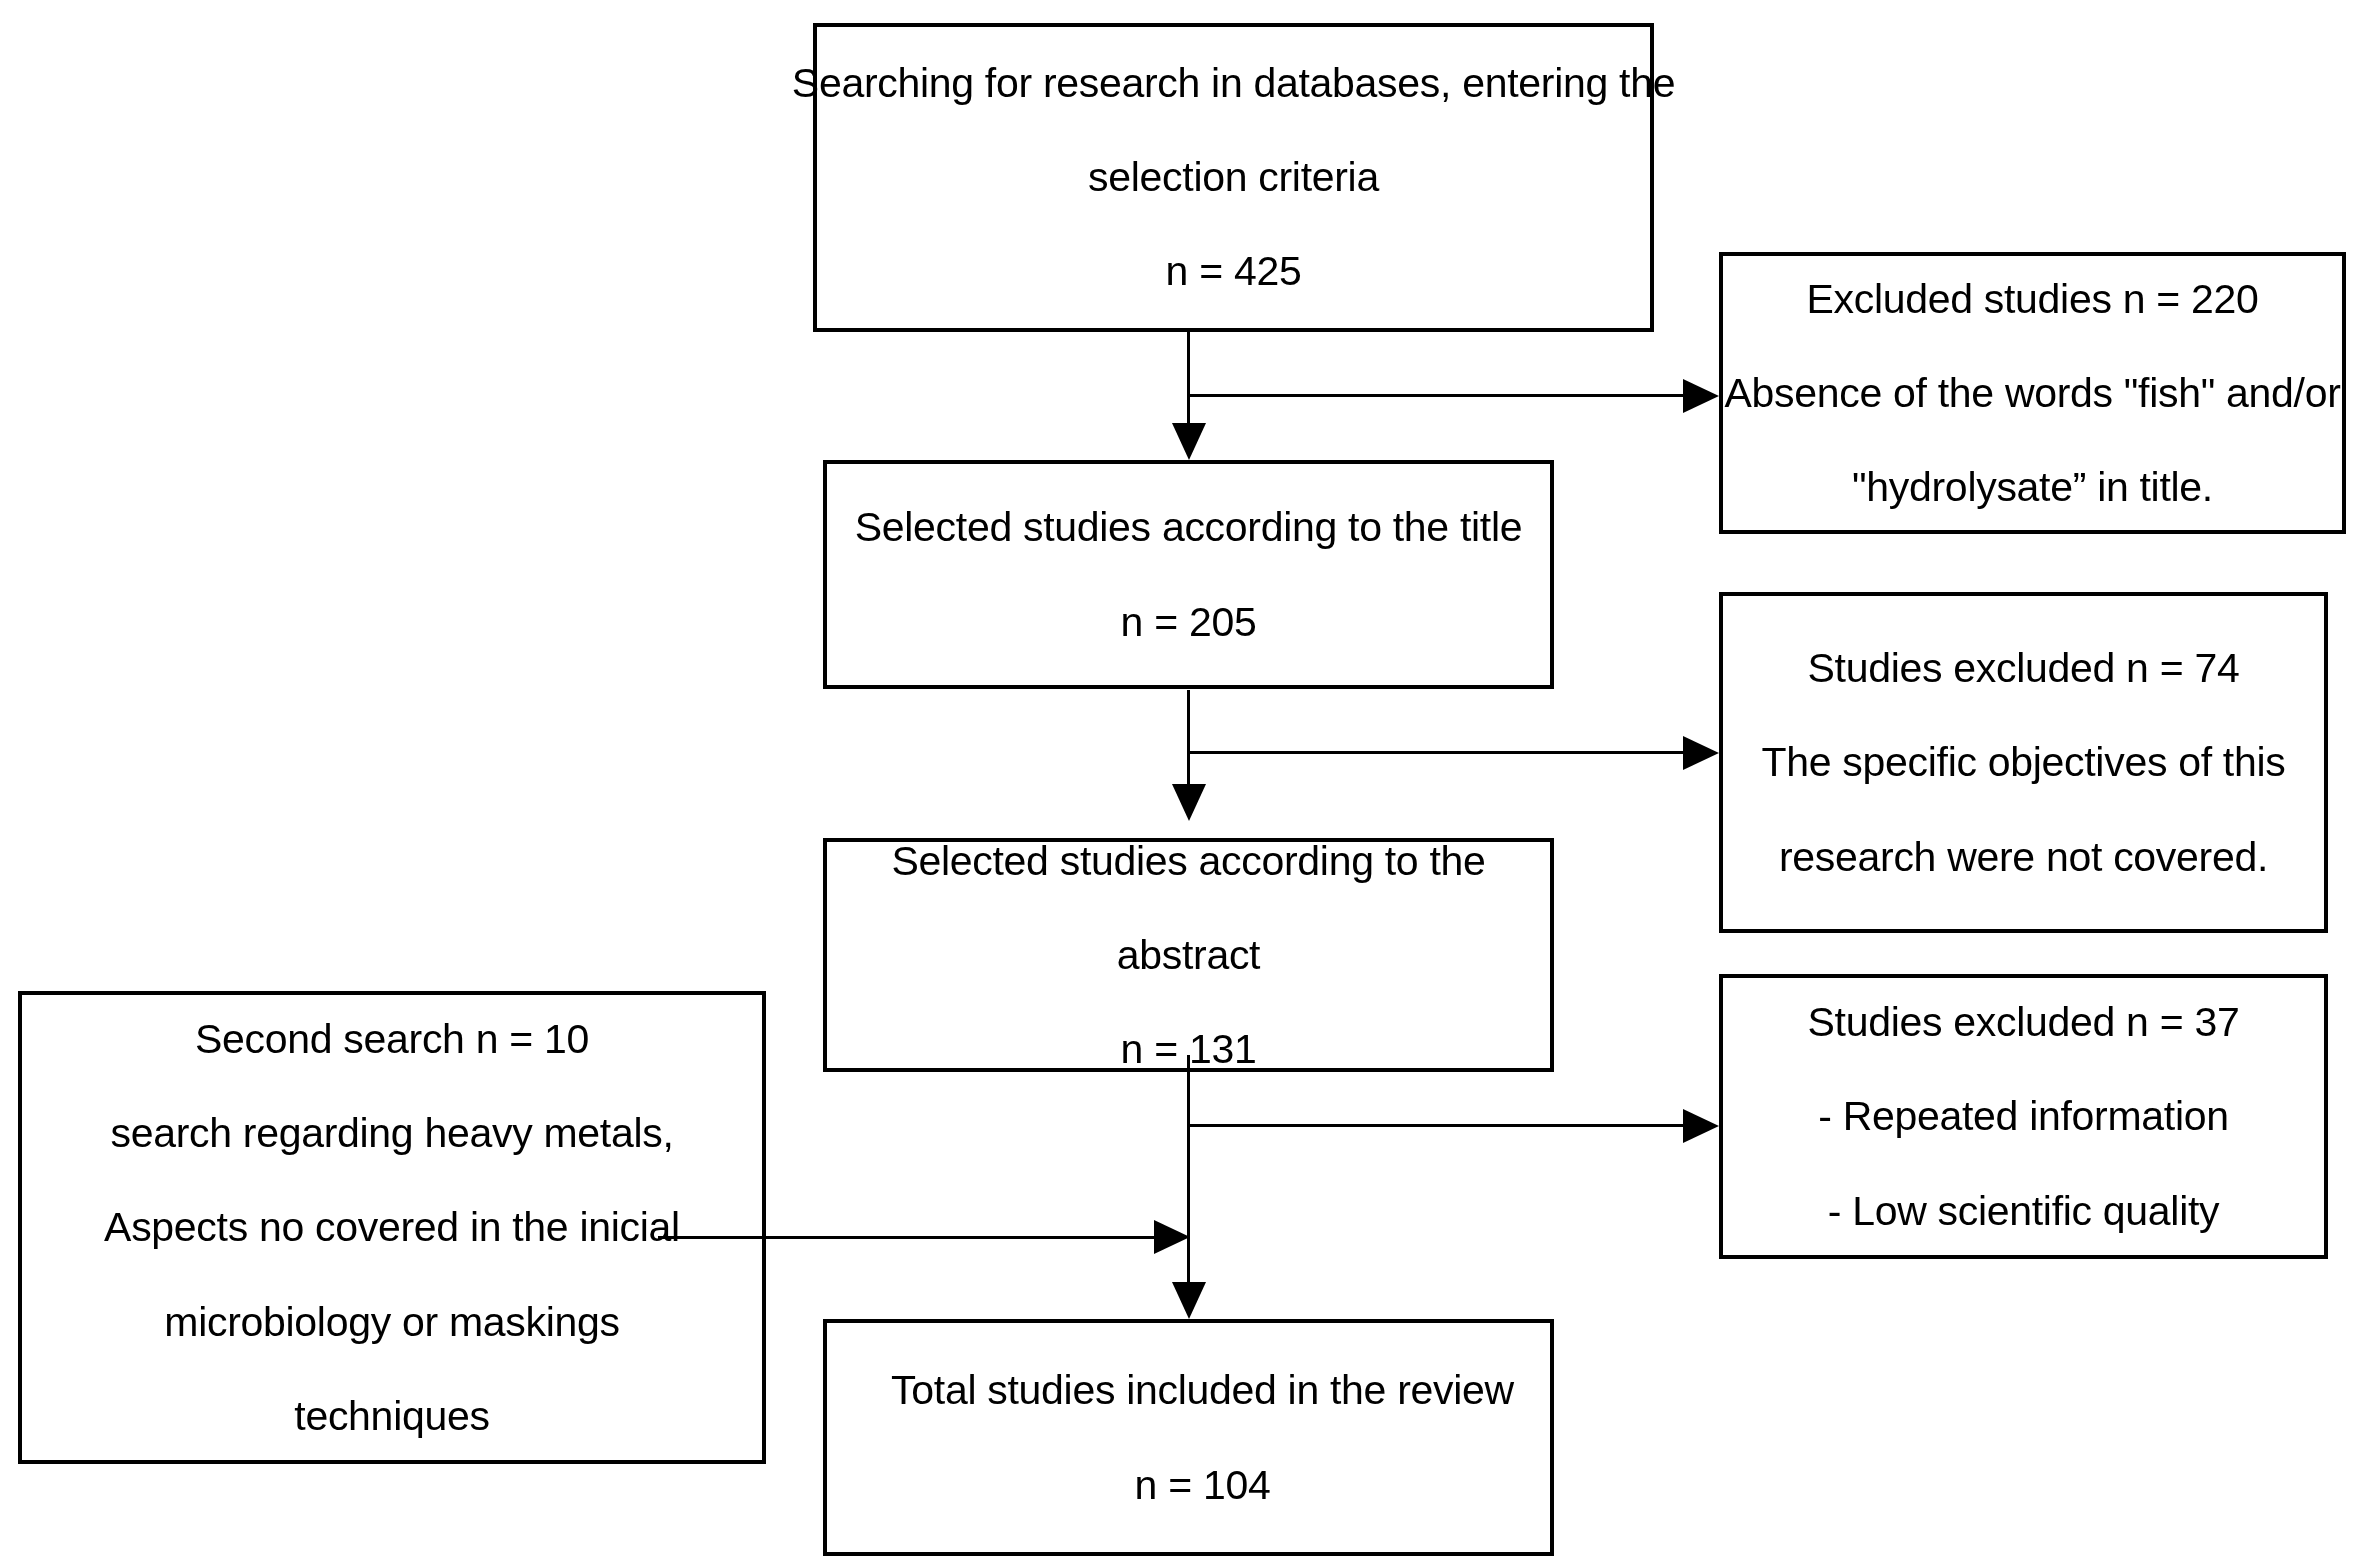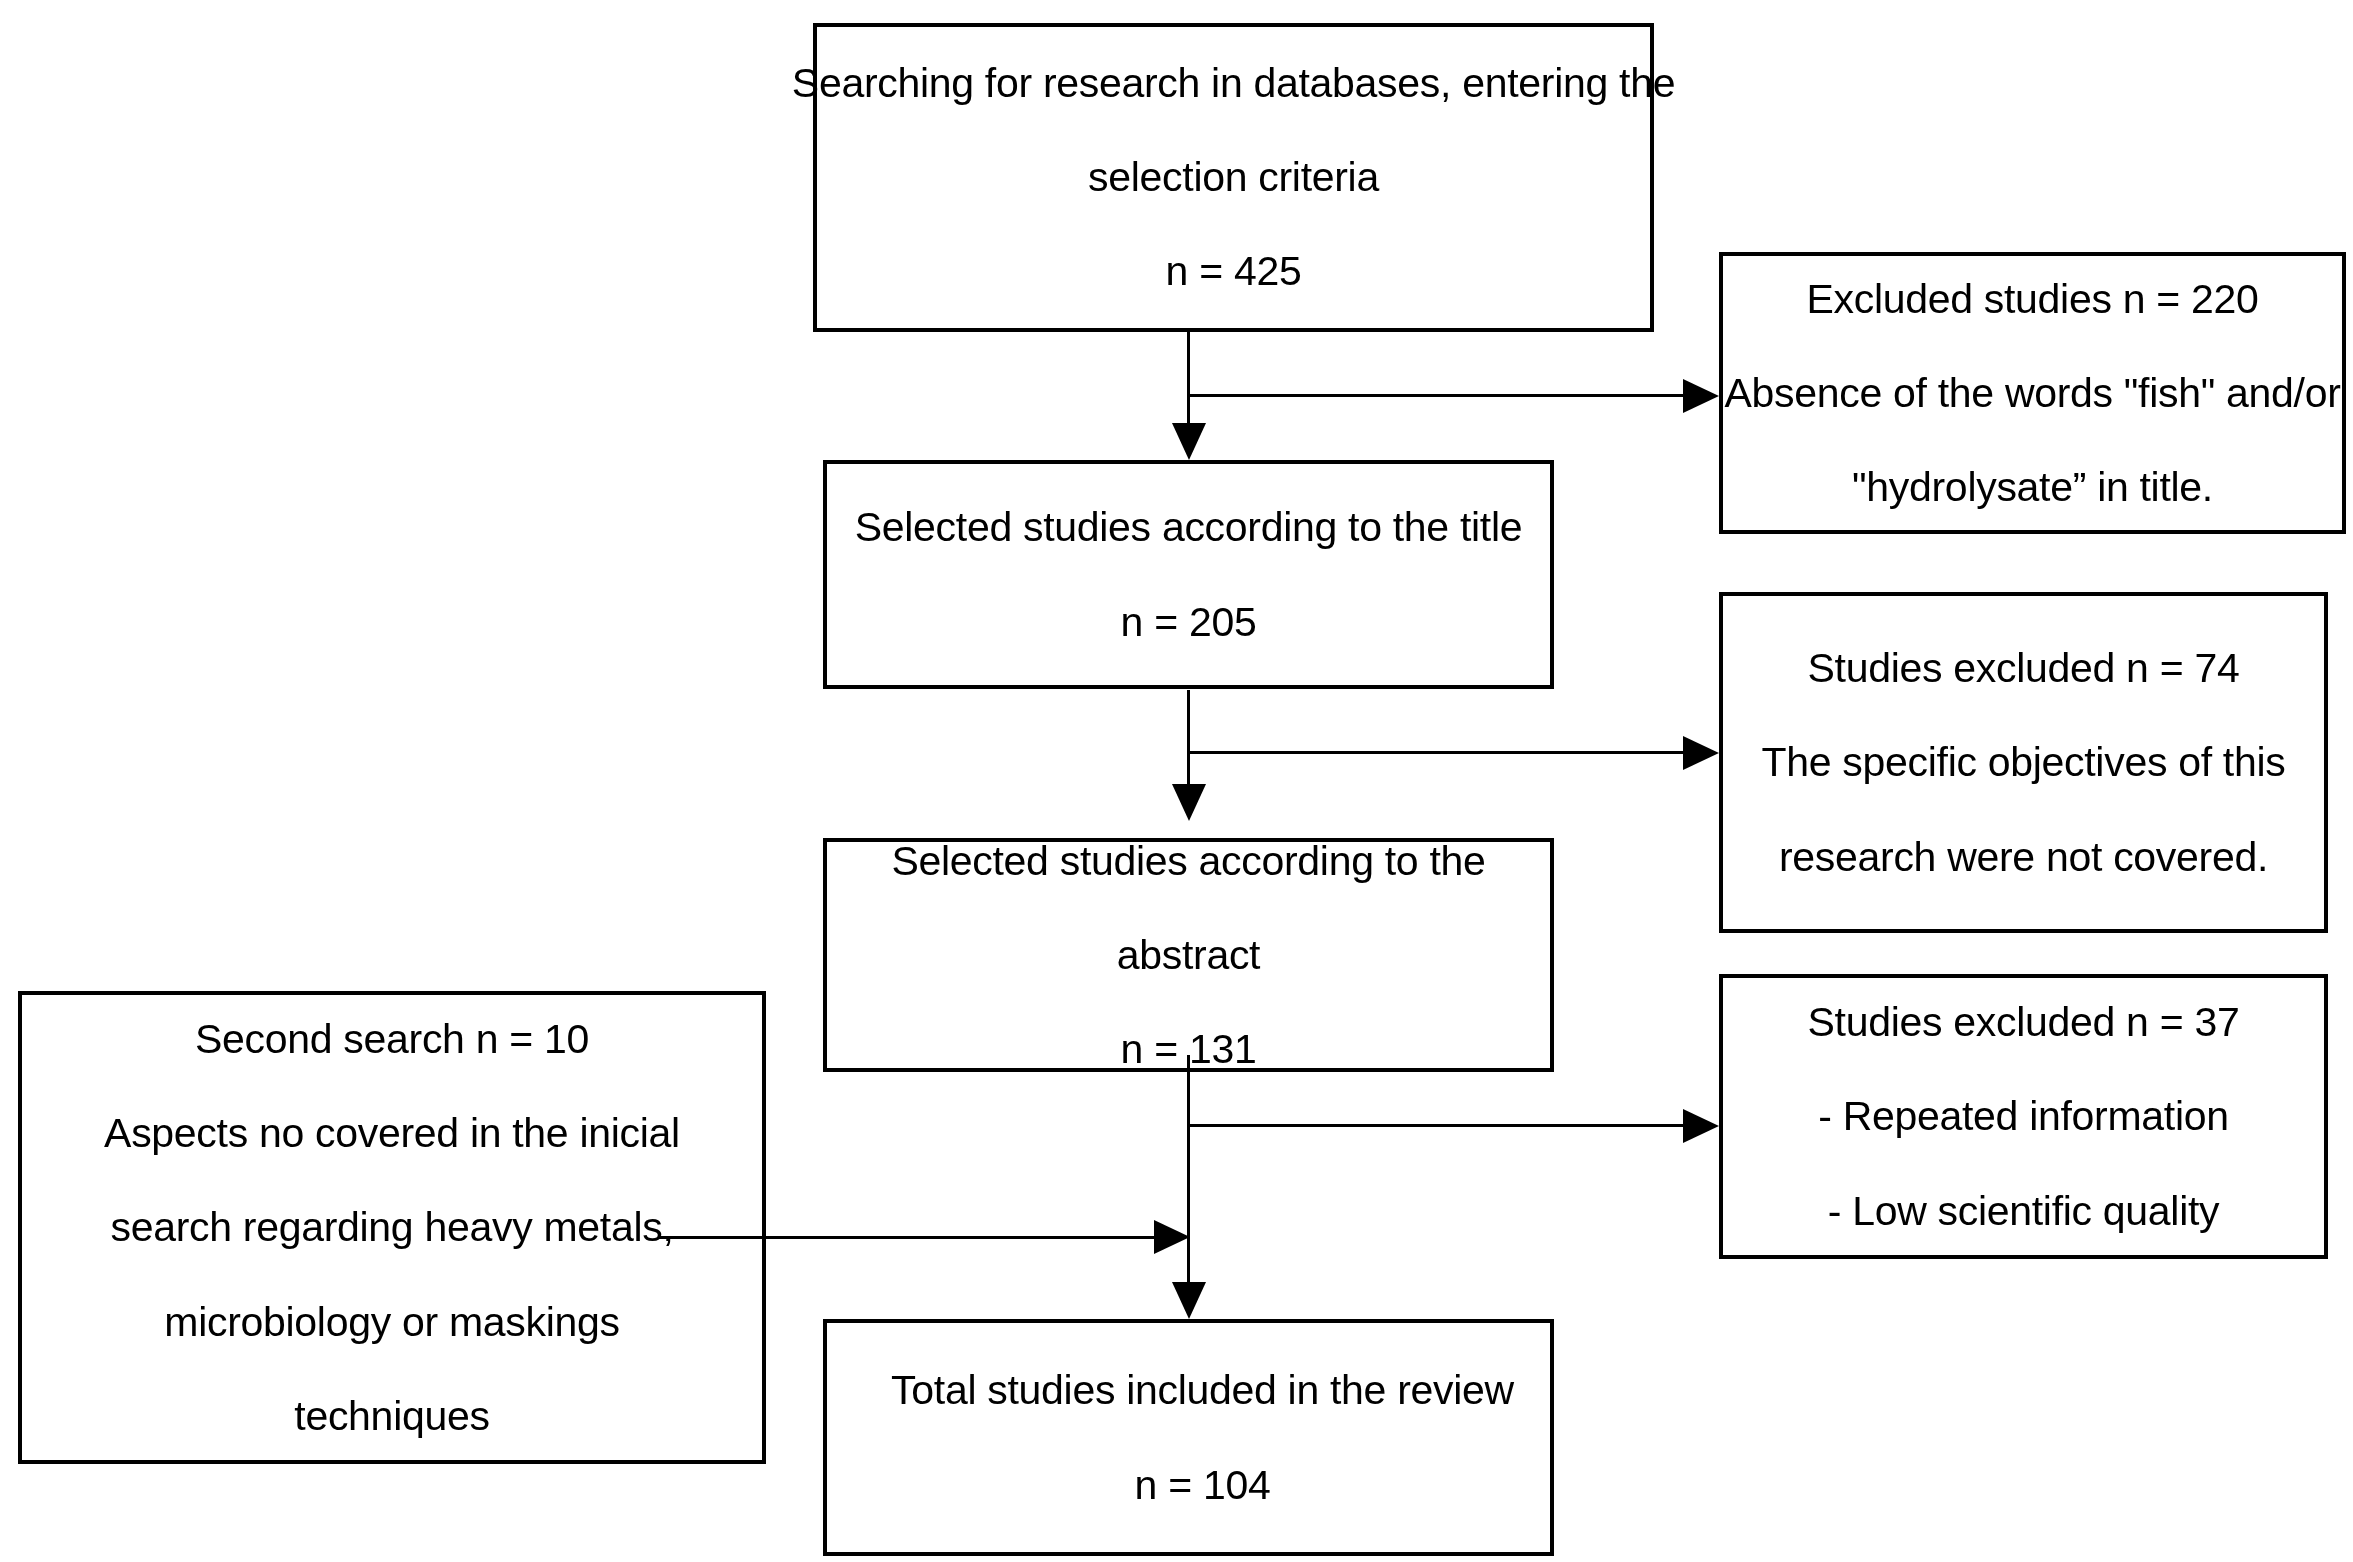--- a/index.html
+++ b/index.html
@@ -93,22 +93,22 @@
   </div>
 
   <div class="box" style="left:1719px;top:974px;width:609px;height:285px;">
     <div class="line">Studies excluded n = 37</div>
     <div class="line">- Repeated information</div>
     <div class="line">- Low scientific quality</div>
   </div>
 
   <div class="box" style="left:18px;top:978px;width:748px;height:473px;margin-top:13px;">
     <div class="line">Second search n = 10</div>
+    <div class="line">search regarding heavy metals,</div>
     <div class="line">Aspects no covered in the inicial</div>
-    <div class="line">search regarding heavy metals,</div>
     <div class="line">microbiology or maskings</div>
     <div class="line">techniques</div>
   </div>
 
   <div class="box" style="left:823px;top:1319px;width:731px;height:237px;padding-left:28px;">
     <div class="line">Total studies included in the review</div>
     <div class="line">n = 104</div>
   </div>
 
   <div class="vline" style="left:1187px;top:332px;height:95px;"></div>

